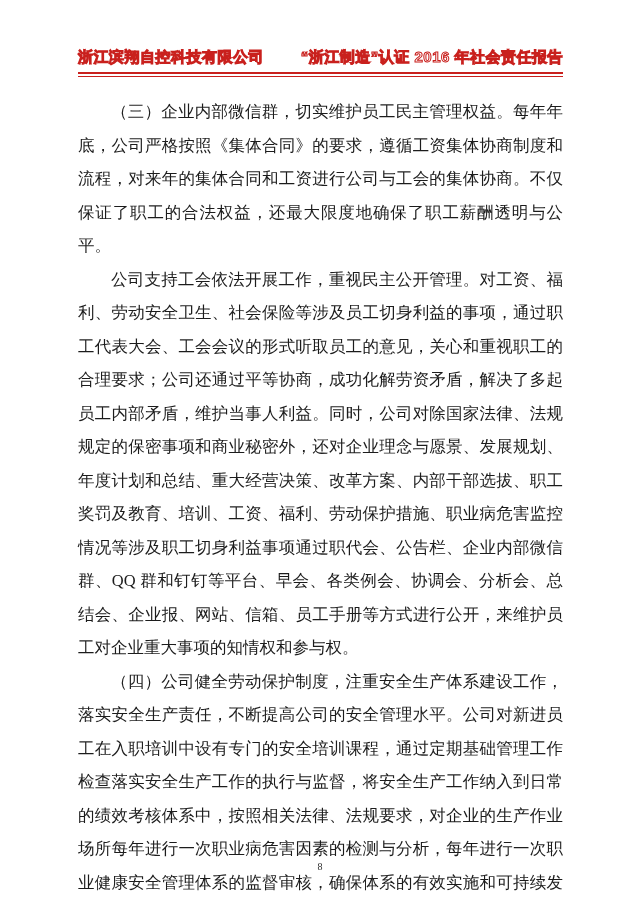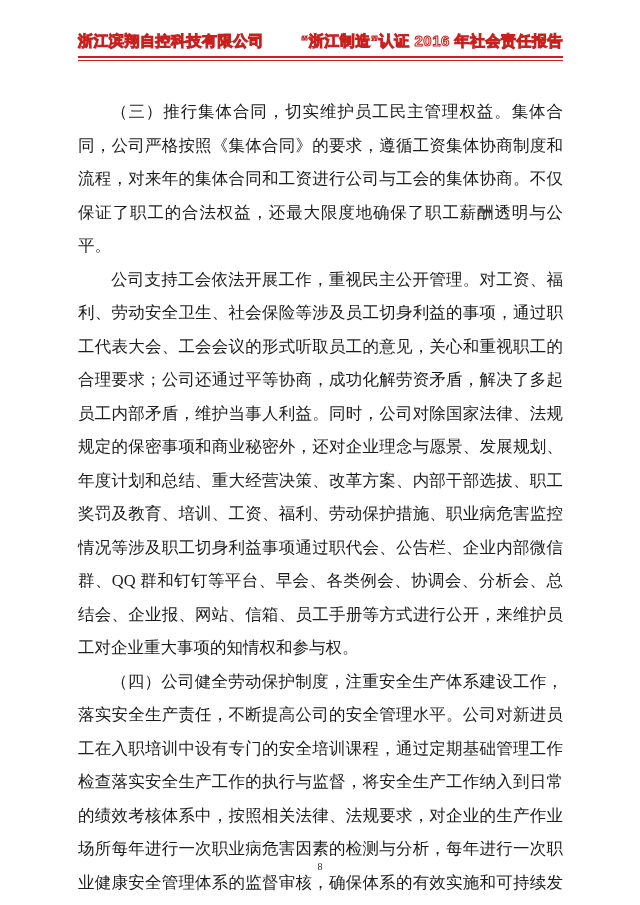--- a/index.html
+++ b/index.html
@@ -13,21 +13,21 @@
   }
   .page {
     position: relative;
     width: 640px;
     height: 905px;
     background: #ffffff;
   }
   
   .doc-header {
     position: absolute;
-    top: 32px;
+    top: 48px;
     left: 78px;
     right: 77px;
     display: flex;
     justify-content: space-between;
     align-items: flex-end;
     padding-bottom: 5px;
     border-bottom: 2.5px solid #c9201d;
   }
   .doc-header::after {       
     content: "";
@@ -83,20 +83,20 @@
 <body>
 
 <div class="page">
 
   <div class="doc-header">
     <span class="hdr-text">浙江滨翔自控科技有限公司</span>
     <span class="hdr-text">“浙江制造”认证 2016 年社会责任报告</span>
   </div>
 
   <div class="doc-body">
-    <p>（三）推行集体合同，切实维护员工民主管理权益。集体合同，公司严格按照《集体合同》的要求，遵循工资集体协商制度和流程，对来年的集体合同和工资进行公司与工会的集体协商。不仅保证了职工的合法权益，还最大限度地确保了职工薪酬透明与公平。</p>
+    <p>（三）企业内部微信群，切实维护员工民主管理权益。每年年底，公司严格按照《集体合同》的要求，遵循工资集体协商制度和流程，对来年的集体合同和工资进行公司与工会的集体协商。不仅保证了职工的合法权益，还最大限度地确保了职工薪酬透明与公平。</p>
     <p>公司支持工会依法开展工作，重视民主公开管理。对工资、福利、劳动安全卫生、社会保险等涉及员工切身利益的事项，通过职工代表大会、工会会议的形式听取员工的意见，关心和重视职工的合理要求；公司还通过平等协商，成功化解劳资矛盾，解决了多起员工内部矛盾，维护当事人利益。同时，公司对除国家法律、法规规定的保密事项和商业秘密外，还对企业理念与愿景、发展规划、年度计划和总结、重大经营决策、改革方案、内部干部选拔、职工奖罚及教育、培训、工资、福利、劳动保护措施、职业病危害监控情况等涉及职工切身利益事项通过职代会、公告栏、企业内部微信群、QQ 群和钉钉等平台、早会、各类例会、协调会、分析会、总结会、企业报、网站、信箱、员工手册等方式进行公开，来维护员工对企业重大事项的知情权和参与权。</p>
     <p>（四）公司健全劳动保护制度，注重安全生产体系建设工作，落实安全生产责任，不断提高公司的安全管理水平。公司对新进员工在入职培训中设有专门的安全培训课程，通过定期基础管理工作检查落实安全生产工作的执行与监督，将安全生产工作纳入到日常的绩效考核体系中，按照相关法律、法规要求，对企业的生产作业场所每年进行一次职业病危害因素的检测与分析，每年进行一次职业健康安全管理体系的监督审核，确保体系的有效实施和可持续发展。在日常工作中，为生产工人发放全套的劳动</p>
   </div>
 
   <div class="page-number">8</div>
 
 </div>
 
 </body></html>

